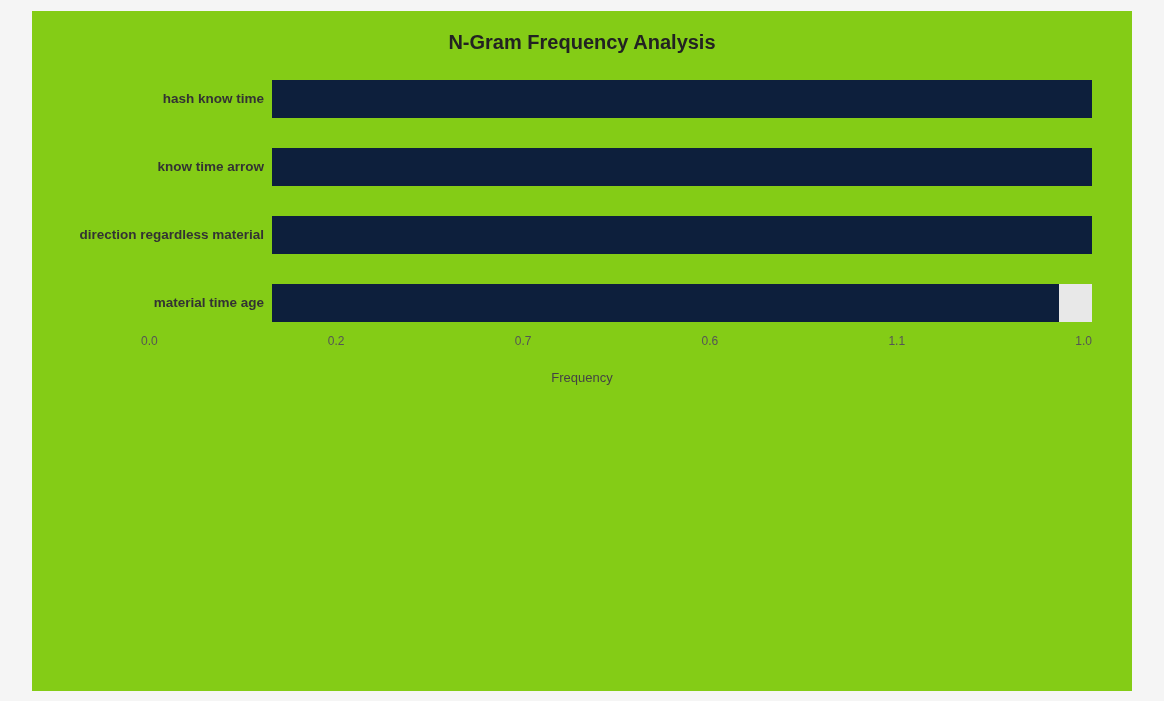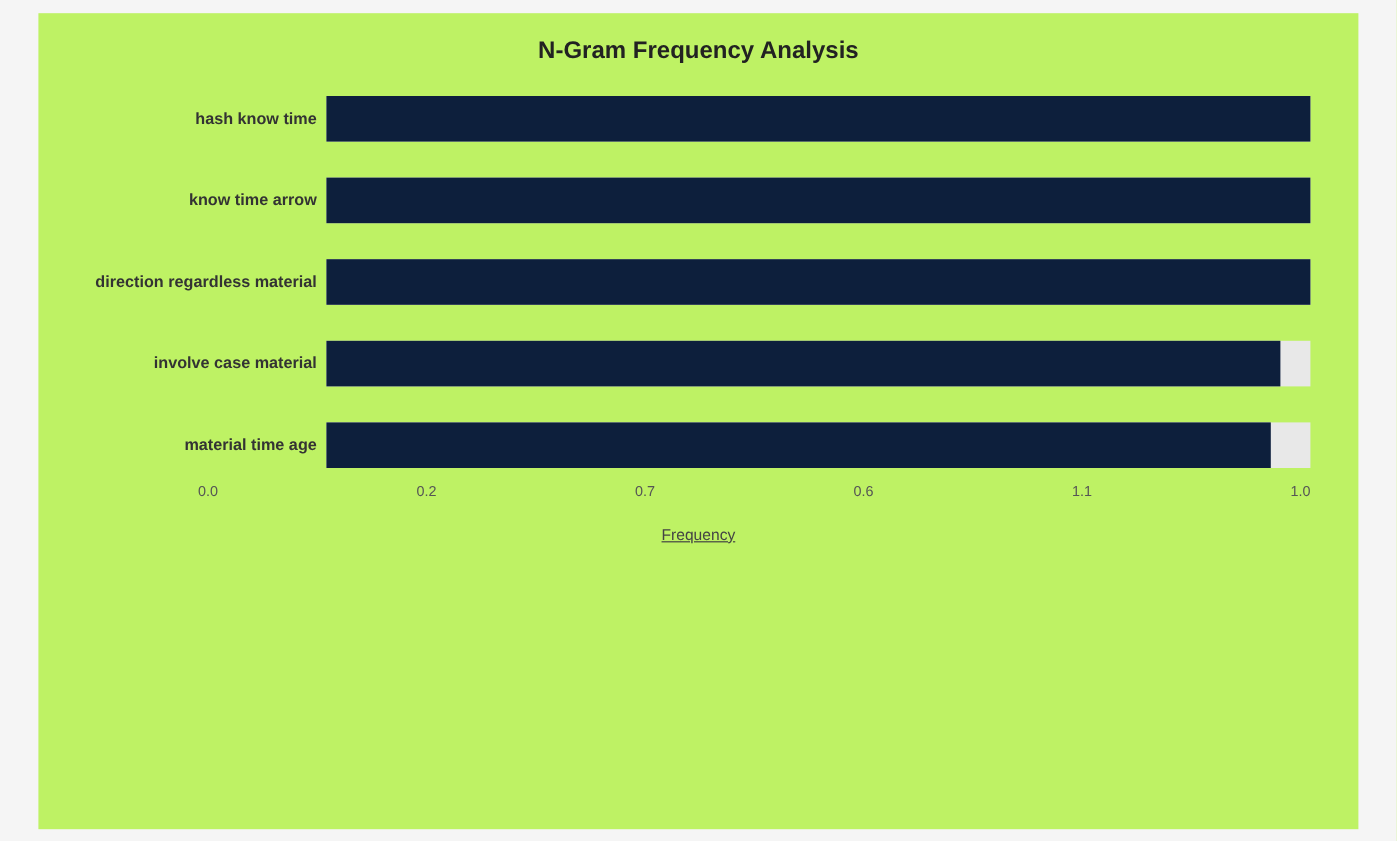--- a/index.html
+++ b/index.html
@@ -6,21 +6,21 @@
     body {
       background: #f5f5f5;
       font-family: Arial, sans-serif;
       width: 1164px;
       height: 701px;
       display: flex;
       align-items: center;
       justify-content: center;
     }
     .chart-container {
-      background: #bef264;
+      background: #84cc16;
       width: 1100px;
       height: 680px;
       padding: 20px 20px 60px 20px;
       position: relative;
     }
     .chart-title {
       text-align: center;
       font-size: 20px;
       font-weight: bold;
       color: #222;
@@ -57,42 +57,41 @@
       position: relative;
     }
     .bar-fill {
       height: 100%;
       background: #0d1f3c;
       position: absolute;
       left: 0;
       top: 0;
     }
     .x-axis {
-      margin-left: 113px;
+      margin-left: 89px;
       margin-right: 20px;
       margin-top: 4px;
       position: relative;
       height: 30px;
     }
     .x-ticks {
       display: flex;
       justify-content: space-between;
       position: relative;
     }
     .x-tick {
       font-size: 12px;
       color: #555;
       text-align: center;
     }
     .x-label {
       text-align: center;
       font-size: 13px;
       color: #444;
       margin-top: 6px;
-      text-decoration: underline;
     }
     .chart-plot {
       position: relative;
     }
   </style>
 </head>
 <body>
 
 <div class="chart-container">
   <div class="chart-title">N-Gram Frequency Analysis</div>
@@ -110,26 +109,20 @@
             <div class="bar-fill" style="width: 100%;"></div>
           </div>
         </div>
         <div class="bar-row">
           <span class="bar-label">direction regardless material</span>
           <div class="bar-bg">
             <div class="bar-fill" style="width: 100%;"></div>
           </div>
         </div>
         <div class="bar-row">
-          <span class="bar-label">involve case material</span>
-          <div class="bar-bg">
-            <div class="bar-fill" style="width: 97%;"></div>
-          </div>
-        </div>
-        <div class="bar-row">
           <span class="bar-label">material time age</span>
           <div class="bar-bg">
             <div class="bar-fill" style="width: 96%;"></div>
           </div>
         </div>
       </div>
     <div class="x-axis">
       <div class="x-ticks" id="x-ticks">
           <span class="x-tick">0.0</span>
           <span class="x-tick">0.2</span>

